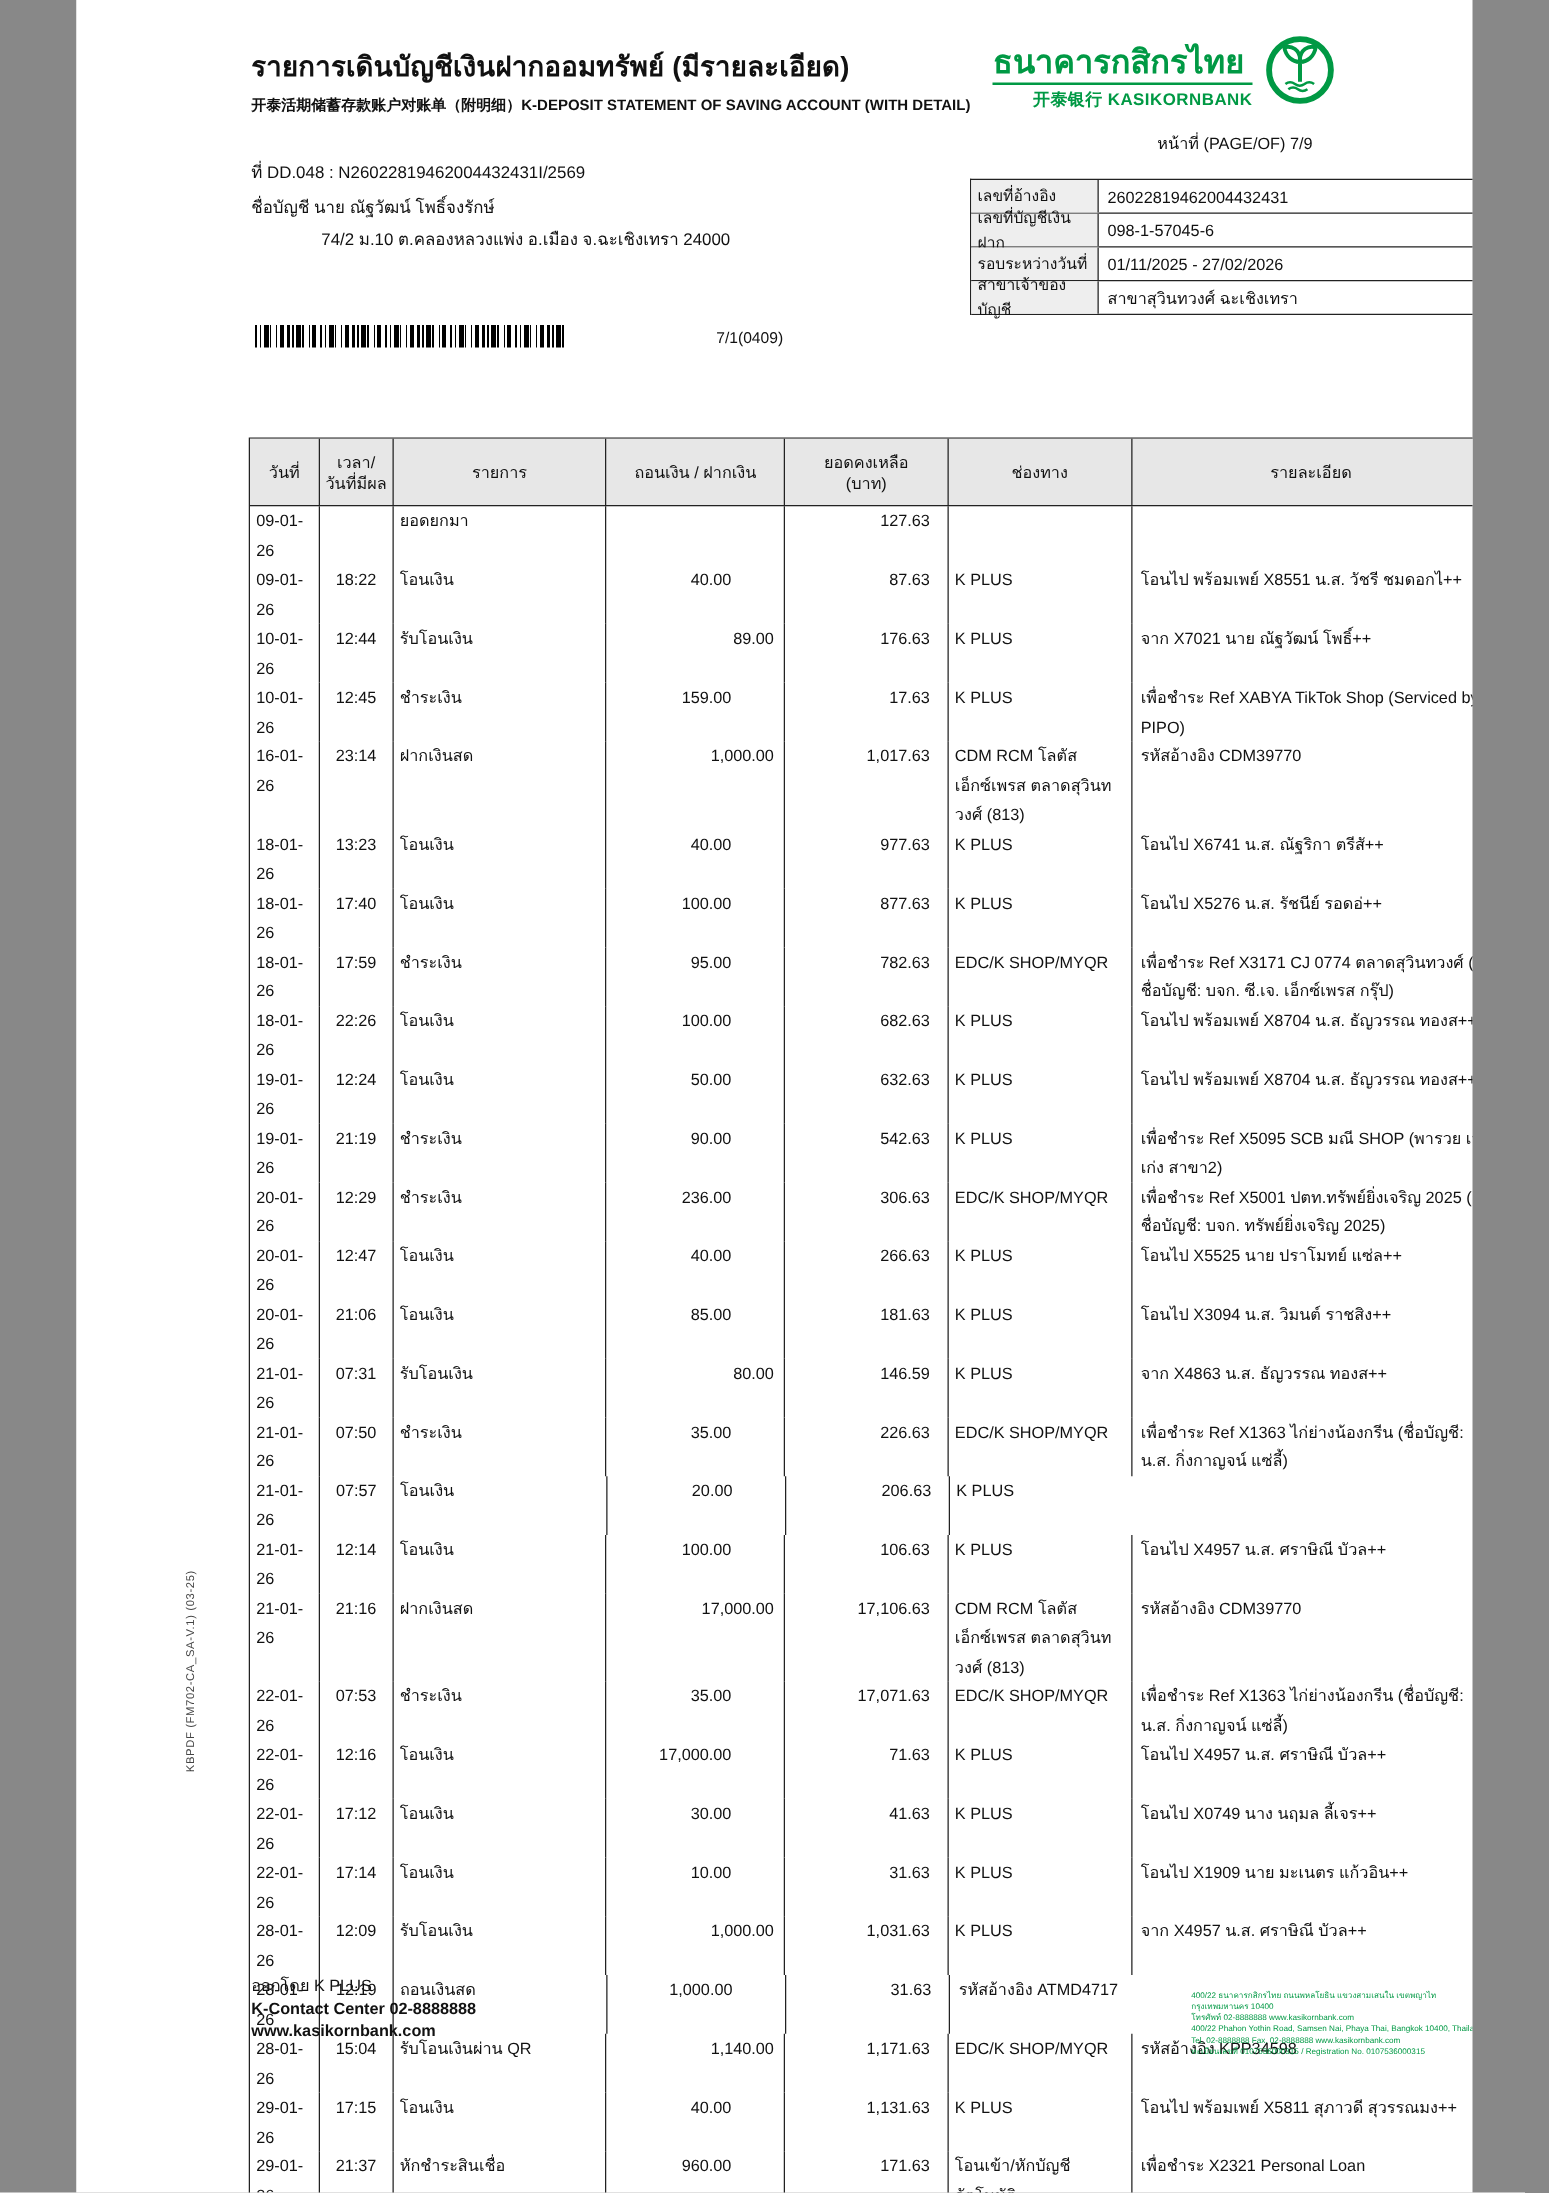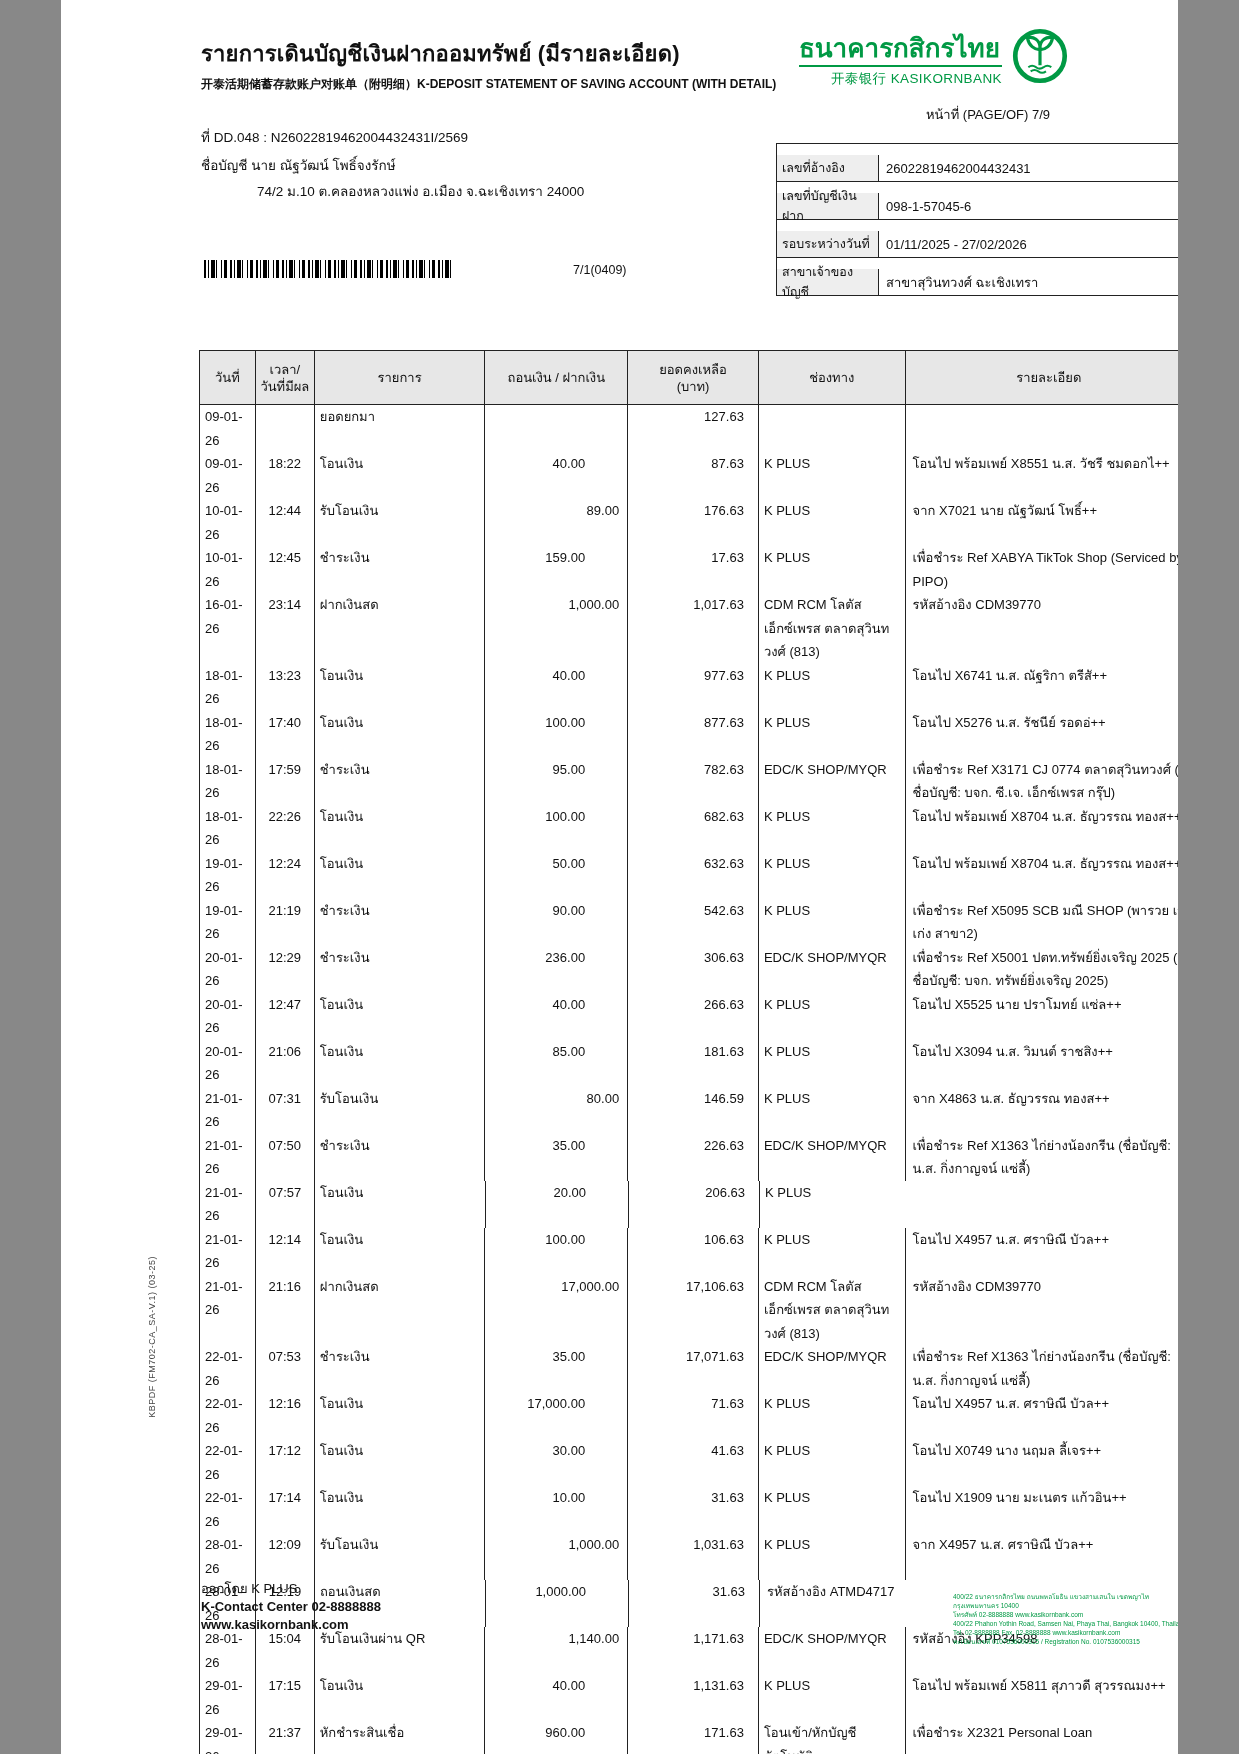--- a/index.html
+++ b/index.html
@@ -11,32 +11,32 @@
   }
   .abs { position: absolute; }
 
   
   .doc-title { left: 140px; top: 36px; font-size: 22px; font-weight: bold; letter-spacing: .2px; }
   .doc-subtitle { left: 140px; top: 76px; font-size: 12px; font-weight: bold; }
   .logo-wrap { right: 110px; top: 28px; display: flex; align-items: flex-end; gap: 10px; }
   .logo-text { text-align: left; }
   .bank-thai { color: var(--green); font-size: 26px; font-weight: bold; line-height: 30px;
                border-bottom: 2px solid var(--green); padding-bottom: 2px; }
-  .bank-intl { color: var(--green); font-size: 13.5px; font-weight: normal; margin-top: 3px; letter-spacing: .4px; margin-left: 32px; }
+  .bank-intl { color: var(--green); font-size: 13.5px; font-weight: bold; margin-top: 3px; letter-spacing: .4px; margin-left: 32px; }
   .logo-circle { width: 56px; height: 56px; }
   .page-label { right: 128px; top: 104px; font-size: 13px; }
 
   
   .doc-no { left: 140px; top: 126px; font-size: 13.5px; }
   .acct-name { left: 140px; top: 154px; font-size: 13.5px; }
   .acct-addr { left: 196px; top: 180px; font-size: 13.5px; }
 
   
   .info-table { left: 715px; top: 143px; width: 417px; border: 1px solid var(--line); border-bottom: none; font-size: 13px; }
-  .info-row { display: flex; border-bottom: 1px solid var(--line); height: 27px; margin-top: 11px; }
+  .info-row { display: flex; border-bottom: 1px solid var(--line); height: 27px; }
   .info-label { width: 102px; background: #eee; border-right: 1px solid var(--line);
                 display: flex; align-items: center; padding-left: 5px; font-size: 12.5px; }
   .info-value { flex: 1; display: flex; align-items: center; padding-left: 7px; }
 
   
   .barcode { left: 143px; top: 260px; width: 248px; height: 18px;
     background: repeating-linear-gradient(90deg,
       #000 0 2px, #fff 2px 4px, #000 4px 5px, #fff 5px 7px,
       #000 7px 11px, #fff 11px 12px, #000 12px 13px, #fff 13px 17px,
       #000 17px 18px, #fff 18px 20px, #000 20px 23px, #fff 23px 26px); }

